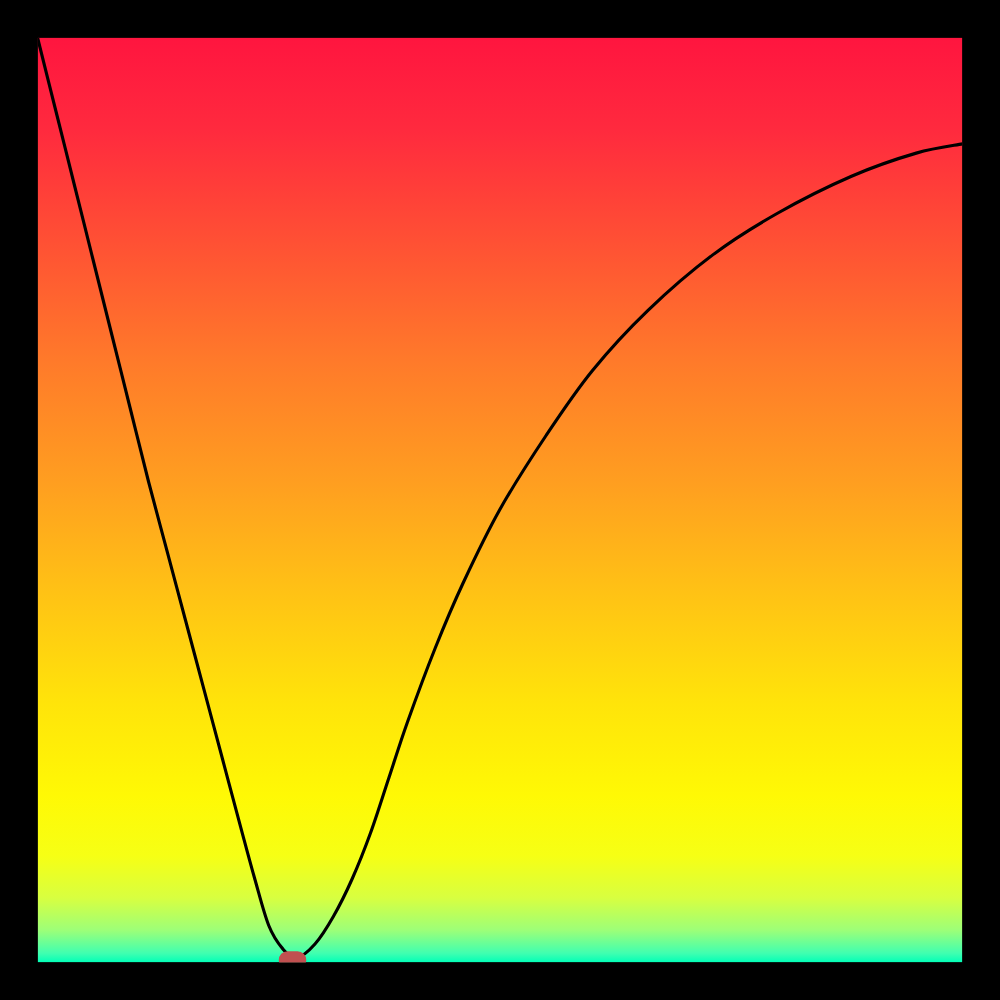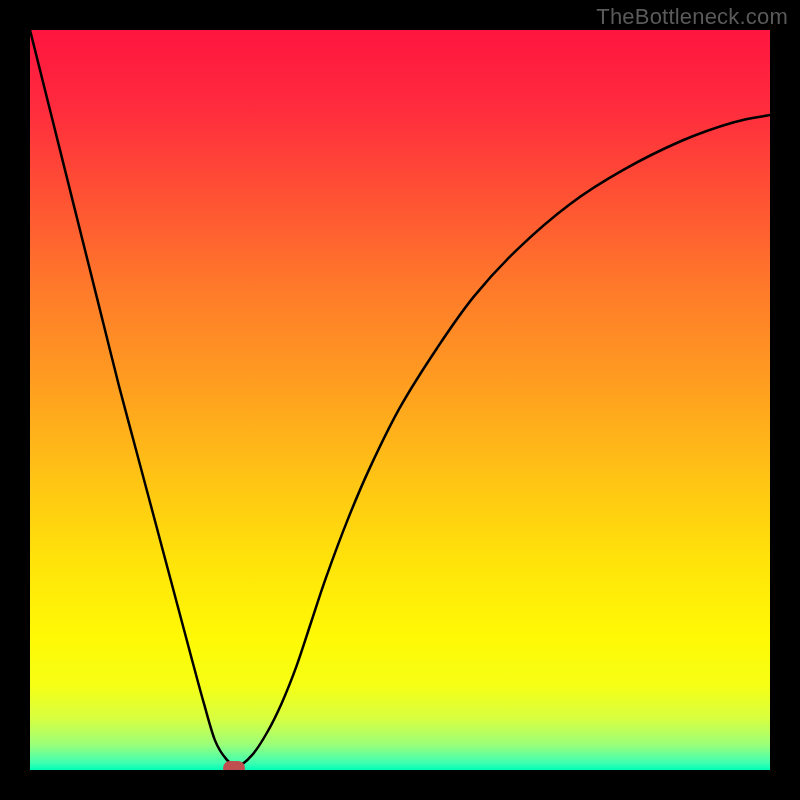--- a/index.html
+++ b/index.html
@@ -53,21 +53,20 @@
     background: #c05050;
     transform: translate(-50%, -50%);
     z-index: 5;
   }
 </style>
 </head>
 <body>
 
 <div class="outer">
 
-  <div class="watermark">TheBottleneck.com</div>
 
   <div class="plot-area">
 
     <svg class="gradient" viewBox="0 0 100 100" preserveAspectRatio="none">
       <defs>
         <linearGradient id="bg-grad" x1="0" y1="0" x2="0" y2="1">
             <stop offset="0.00%" stop-color="#ff153f"></stop>
             <stop offset="10.00%" stop-color="#ff2a3e"></stop>
             <stop offset="22.00%" stop-color="#ff5034"></stop>
             <stop offset="35.00%" stop-color="#ff7a2a"></stop>

